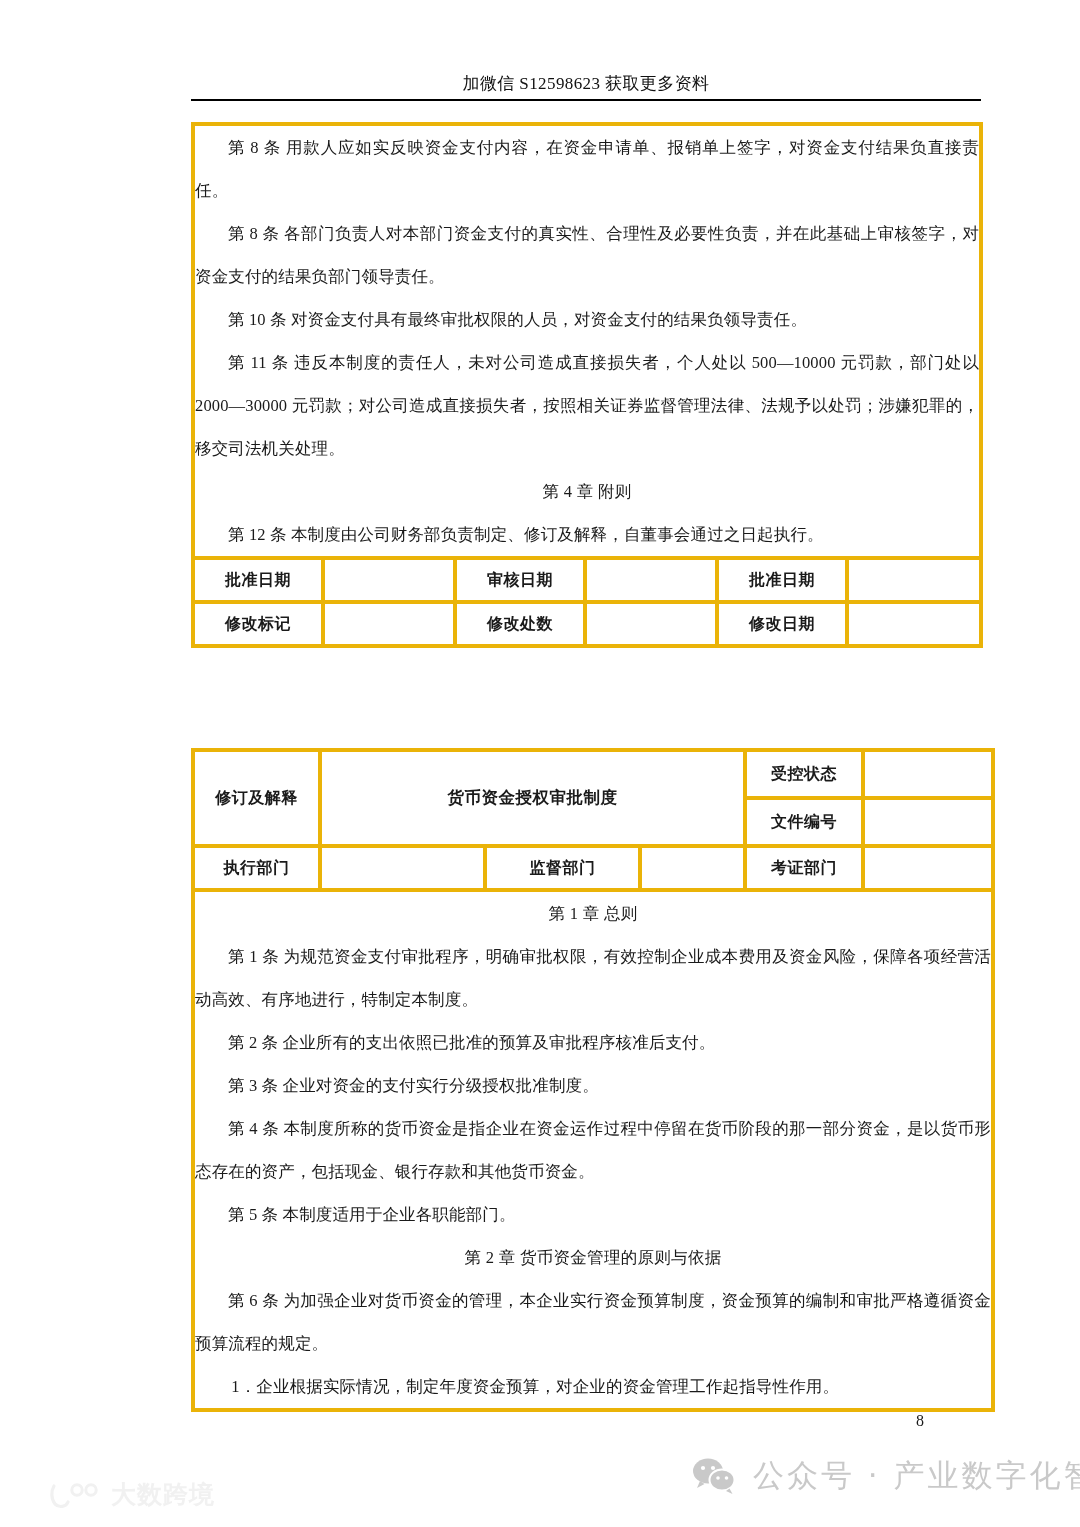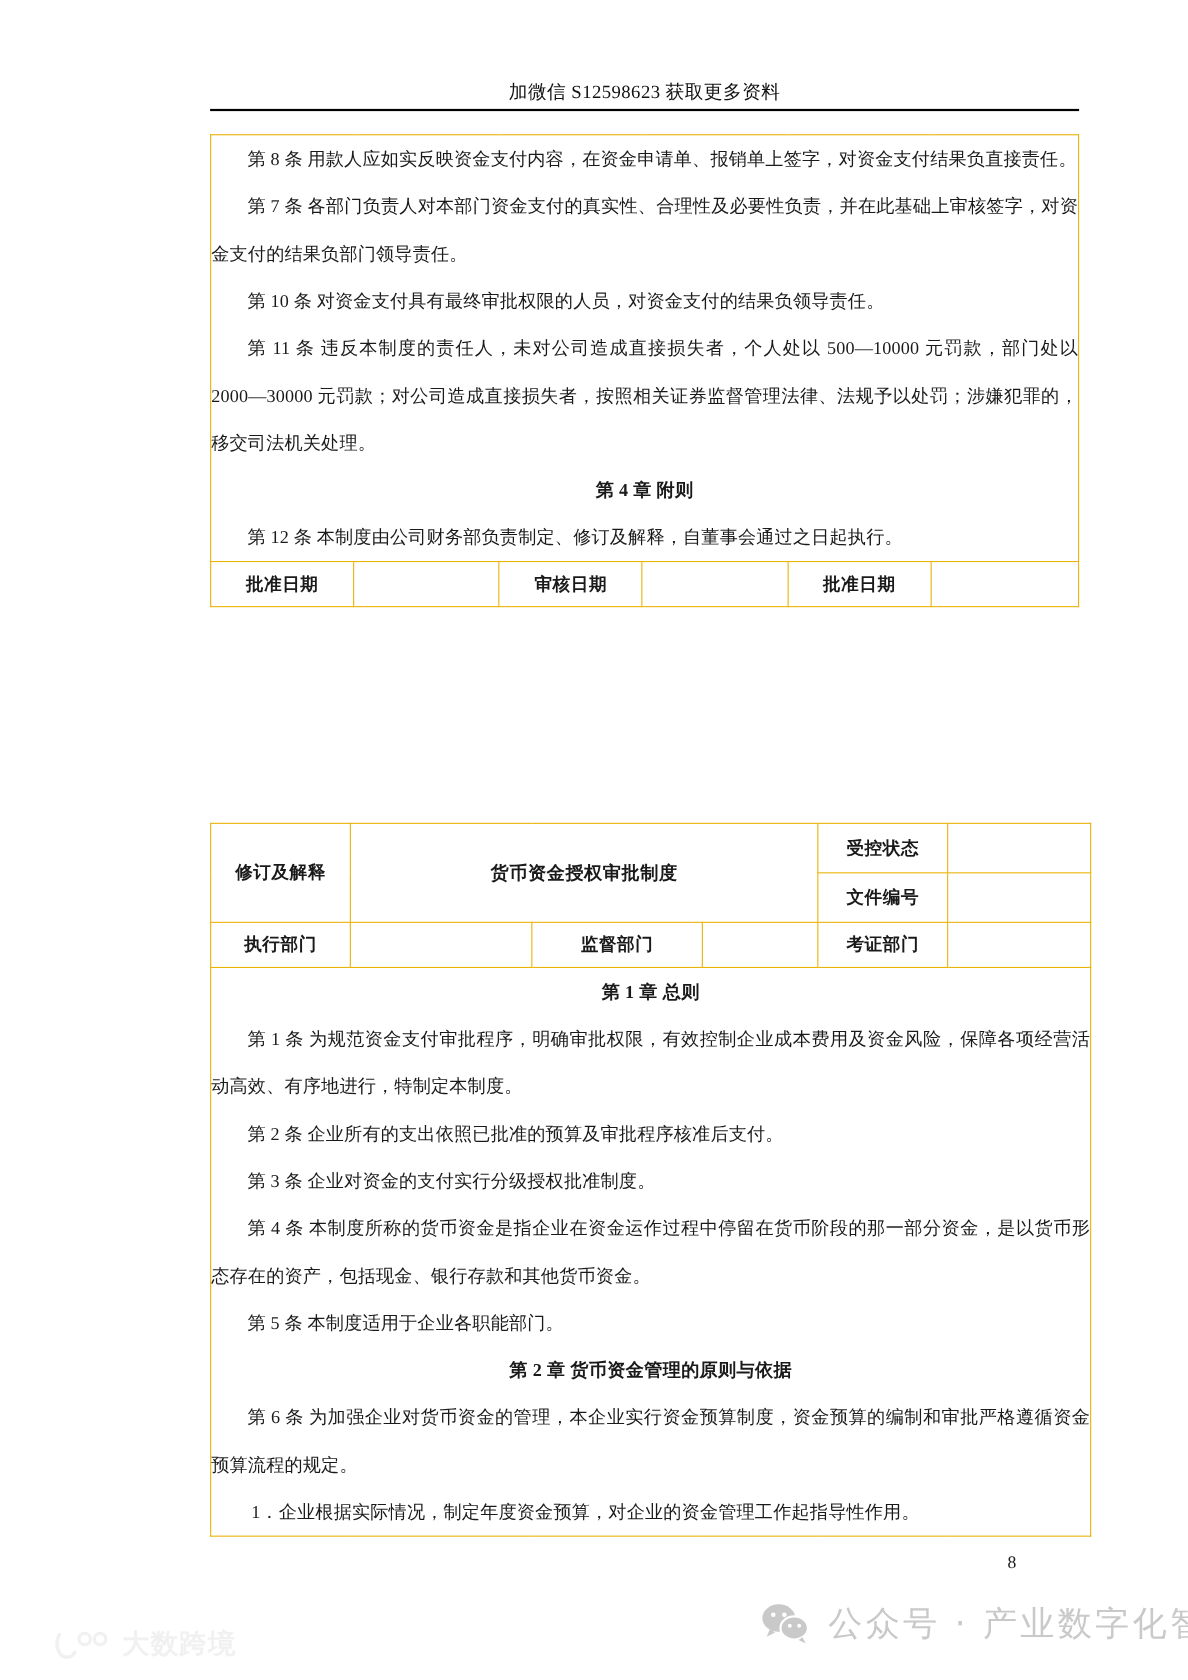--- a/index.html
+++ b/index.html
@@ -45,21 +45,21 @@
   }
 
   
   .doc-table {
     position: absolute;
     border-collapse: collapse;
     table-layout: fixed;
     background: #fff;
   }
   .doc-table td {
-    border: 1px solid #eab308;
+    border: 4px solid #eab308;
     padding: 0;
     vertical-align: middle;
   }
 
   
   #table-rules-1 {
     left: 155px;
     top: 122px;
     width: 790px;
   }
@@ -86,21 +86,21 @@
     letter-spacing: .15px;
   }
   p.clause.sub {
     text-indent: 2.2em;
   }
   p.chapter {
     margin: 0;
     font-size: 16.5px;
     line-height: 43px;
     text-align: center;
-    font-weight: bold;
+    font-weight: normal;
     letter-spacing: .3px;
   }
 
   
   .lbl {
     text-align: center;
     font-size: 16px;
     font-weight: bold;
     height: 40px;
     letter-spacing: .5px;
@@ -188,33 +188,41 @@
         <col style="width:132px">
       <col style="width:130px">
         <col style="width:132px">
       <col style="width:130px">
         <col style="width:134px">
     </colgroup>
     <tbody>
       <tr>
         <td colspan="6" class="cell-body">
           <p class="clause">第 8 条   用款人应如实反映资金支付内容，在资金申请单、报销单上签字，对资金支付结果负直接责任。</p>
-          <p class="clause">第 7 条   各部门负责人对本部门资金支付的真实性、合理性及必要性负责，并在此基础上审核签字，对资金支付的结果负部门领导责任。</p>
+          <p class="clause">第 8 条   各部门负责人对本部门资金支付的真实性、合理性及必要性负责，并在此基础上审核签字，对资金支付的结果负部门领导责任。</p>
           <p class="clause">第 10 条   对资金支付具有最终审批权限的人员，对资金支付的结果负领导责任。</p>
           <p class="clause">第 11 条   违反本制度的责任人，未对公司造成直接损失者，个人处以 500—10000 元罚款，部门处以 2000—30000 元罚款；对公司造成直接损失者，按照相关证券监督管理法律、法规予以处罚；涉嫌犯罪的，移交司法机关处理。</p>
           <p class="chapter">第 4 章   附则</p>
           <p class="clause">第 12 条   本制度由公司财务部负责制定、修订及解释，自董事会通过之日起执行。</p>
         </td>
       </tr>
       <tr>
         <td class="lbl">批准日期</td>
         <td class="blank"></td>
         <td class="lbl">审核日期</td>
         <td class="blank"></td>
         <td class="lbl">批准日期</td>
+        <td class="blank"></td>
+      </tr>
+      <tr>
+        <td class="lbl">修改标记</td>
+        <td class="blank"></td>
+        <td class="lbl">修改处数</td>
+        <td class="blank"></td>
+        <td class="lbl">修改日期</td>
         <td class="blank"></td>
       </tr>
     </tbody>
   </table>
 
 
   <table class="doc-table" id="table-rules-2">
     <colgroup>
       <col style="width:127px">
         <col style="width:165px">

